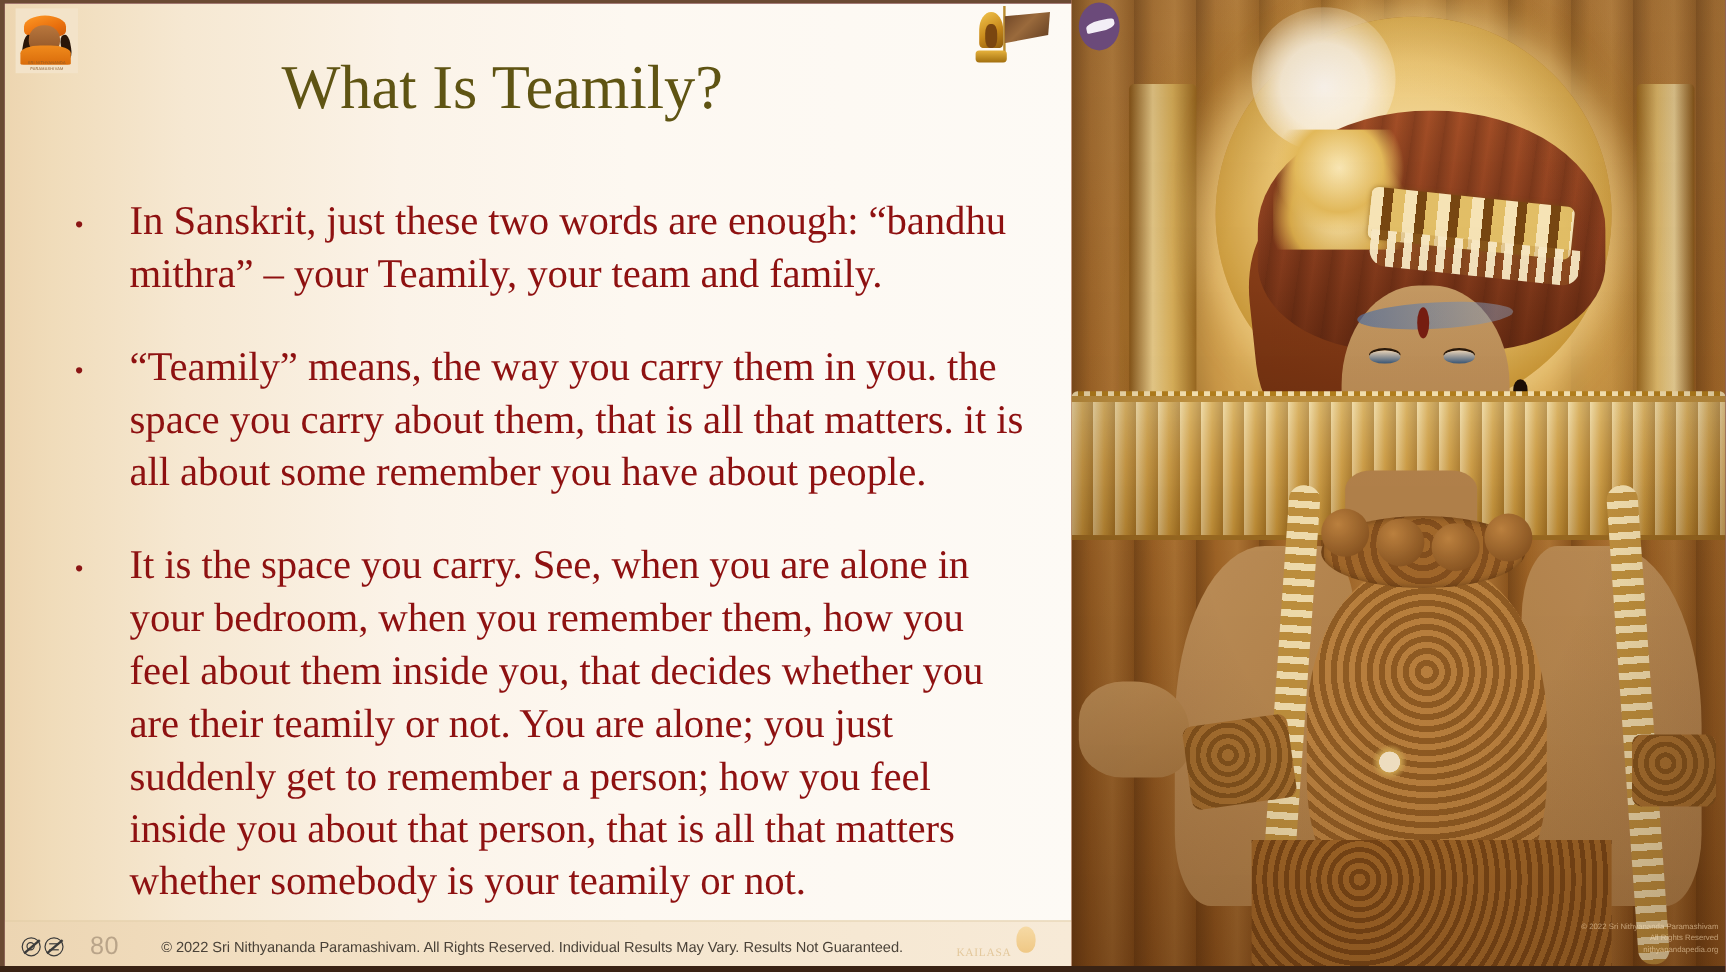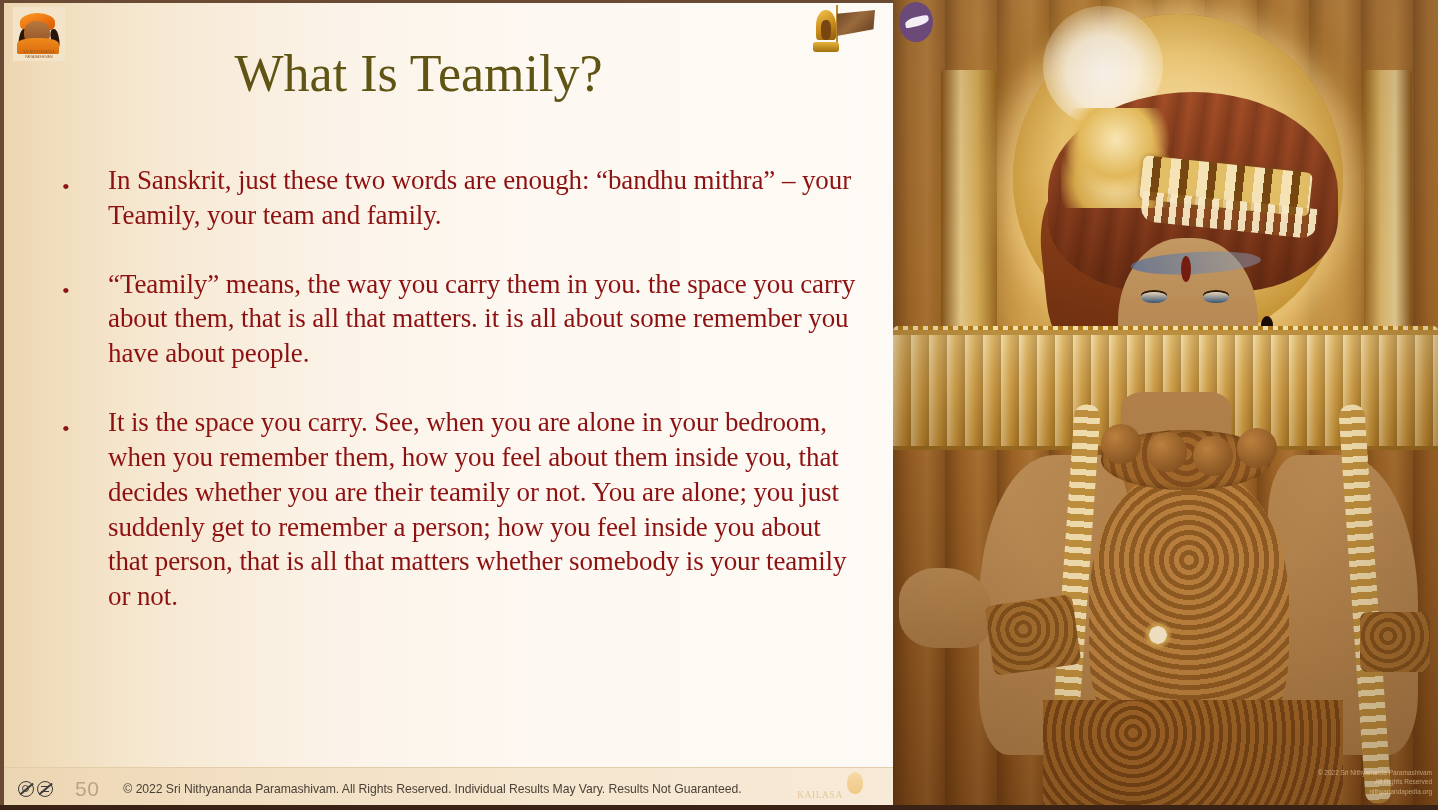--- a/index.html
+++ b/index.html
@@ -162,21 +162,21 @@
   .bullet-dot {
     flex: 0 0 auto;
     width: 46px;
     padding-top: 13px;
     font-size: 22px;
     line-height: 1;
     color: #8b1515;
   }
   .bullet-text {
     flex: 1 1 auto;
-    font-size: 27px;
+    font-size: 34px;
     line-height: 1.29;
     color: #8e1111;
     letter-spacing: -0.1px;
     font-family: "Liberation Serif", "DejaVu Serif", serif;
   }
 
   
   .footer {
     position: absolute;
     left: 0; right: 0; bottom: 0;
@@ -221,21 +221,21 @@
     left: 3px; top: 4px;
   }
   .page-num {
     margin-left: 22px;
     font-size: 21px;
     color: #b9a489;
     font-family: "Liberation Sans", sans-serif;
     letter-spacing: .5px;
   }
   .copyright {
-    margin-left: 24px;
+    margin-left: 35px;
     font-size: 12.2px;
     color: #4a4238;
     font-family: "Liberation Sans", sans-serif;
     letter-spacing: -0.05px;
   }
   .kailasa-mark {
     position: absolute;
     right: 18px;
     bottom: 4px;
     width: 78px; height: 34px;
@@ -614,21 +614,21 @@
 
     <div class="footer">
       <div class="cc-icons">
         <div class="cc-badge">
           <div class="cc-inner"></div>
         </div>
         <div class="cc-badge eq">
           <div class="cc-inner"></div>
         </div>
       </div>
-      <div class="page-num">50</div>
+      <div class="page-num">80</div>
       <div class="copyright">© 2022 Sri Nithyananda Paramashivam. All Rights Reserved. Individual Results May Vary. Results Not Guaranteed.</div>
       <div class="kailasa-mark">
         <div class="km-flame"></div>
         <div class="km-text">KAILASA</div>
       </div>
     </div>
 
   </div>
 
   <div class="photo">

